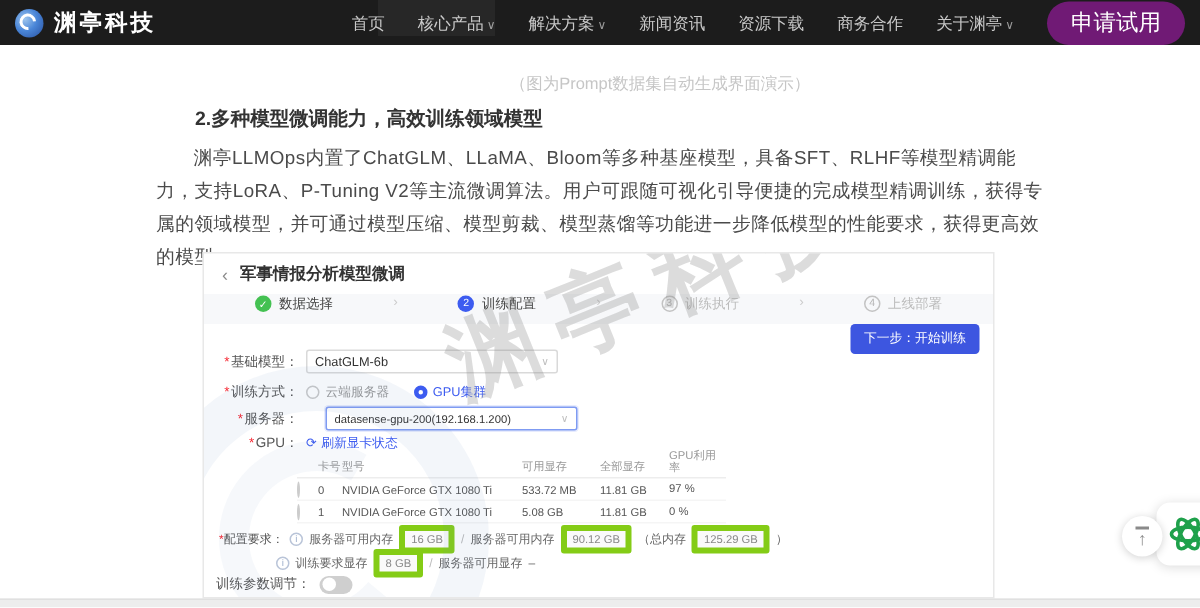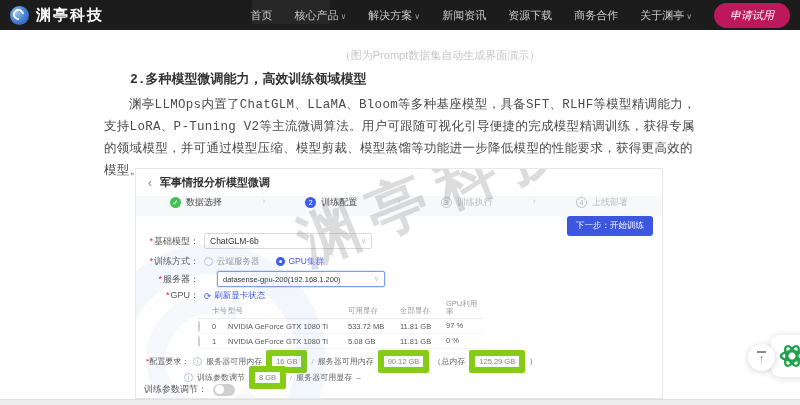--- a/index.html
+++ b/index.html
@@ -16,27 +16,27 @@
     position:relative; }
   .logo-mark .swirl { position:absolute; left:3px; top:3px; width:11px; height:11px;
     border:2.5px solid #fff; border-right-color:transparent; border-radius:50%;
     transform:rotate(40deg); }
   .brand-name { color:#fff; font-size:15px; font-weight:bold; letter-spacing:2px; }
   .nav-ghost { position:absolute; left:252px; top:0; width:78px; height:24px;
     background:rgba(255,255,255,0.05); }
   .nav-items { margin-left:auto; display:flex; align-items:center; gap:22px; }
   .nav-item { color:#c9c9c9; font-size:11px; cursor:pointer; white-space:nowrap; }
   .nav-item .chev { font-size:8px; color:#9a9a9a; margin-left:2px; }
-  .nav-cta { background:#be185d; color:#fff; font-size:11px; padding:5px 16px;
-    border-radius:999px; border:none; cursor:pointer; white-space:nowrap;font-style:italic; }
+  .nav-cta { background:#701a75; color:#fff; font-size:15px; padding:5px 16px;
+    border-radius:999px; border:none; cursor:pointer; white-space:nowrap; }
 
   
   .caption { position:absolute; left:80px; top:48px; width:720px; text-align:center;
     color:#c6c6c6; font-size:11px; }
-  .article { position:absolute; left:104px; top:70px; width:596px; color:#4a4a4a;font-family:Liberation Mono, monospace; }
+  .article { position:absolute; left:104px; top:70px; width:596px; color:#4a4a4a; }
   .article h3 { font-size:13px; color:#333; margin-left:26px; margin-bottom:6px; }
   .article p { font-size:12.5px; line-height:22px; text-indent:2em; letter-spacing:0.3px; }
 
   
   .panel { position:absolute; left:135px; top:168px; width:528px; height:231px;
     background:#fff; border:1px solid #e8e8e8; overflow:hidden; }
   .panel-header { height:27px; display:flex; align-items:center; padding:0 12px; gap:8px; }
   .back-arrow { color:#8a8a8a; font-size:12px; cursor:pointer; }
   .panel-title { font-size:11px; font-weight:bold; color:#333; }
   .dataset { font-size:9.5px; color:#888; }
@@ -81,21 +81,21 @@
   .t-body .t-row { border-bottom:1px solid #f5f5f5; color:#555; }
   .c-radio { width:14px; } .c-id { width:16px; } .c-model { width:120px; }
   .c-free { width:52px; } .c-total { width:46px; } .c-util { width:36px; line-height:1.1; }
   .row-radio { width:8px; height:8px; border-radius:50%; border:1px solid #ccc; background:#fff; }
 
   .req-line { position:absolute; display:flex; align-items:center; gap:4px;
     font-size:8px; color:#666; white-space:nowrap; }
   .info-i { width:9px; height:9px; border-radius:50%; border:1px solid #b9c4d8; color:#9fb0cc;
     font-size:6.5px; display:inline-flex; align-items:center; justify-content:center;
     font-style:normal; flex:none; }
-  .tagv { border:6px solid #84cc16; background:#fafafa; color:#888; padding:1px 4px;
+  .tagv { border:4px solid #84cc16; background:#fafafa; color:#888; padding:1px 4px;
     border-radius:2px; font-size:7.5px;text-align:right; }
   .slash { color:#bbb; }
 
   .toggle-row { position:absolute; left:8px; top:214px; display:flex; align-items:center; gap:6px;justify-content:space-between; }
   .toggle-label { font-size:9px; color:#555; }
   .toggle { width:22px; height:12px; border-radius:999px; background:#cfcfcf; position:relative; cursor:pointer; }
   .toggle .knob { position:absolute; left:1.5px; top:1.5px; width:9px; height:9px;
     border-radius:50%; background:#fff; }
 
   
@@ -251,21 +251,21 @@
     <span class="slash">/</span>
     <span>服务器可用内存</span>
     <span class="tagv">90.12 GB</span>
     <span>（总内存</span>
     <span class="tagv">125.29 GB</span>
     <span>）</span>
   </div>
 
   <div class="req-line" style="left:48px; top:197px;">
     <span class="info-i">i</span>
-    <span>训练参数调节</span>
+    <span>训练要求显存</span>
     <span class="tagv">8 GB</span>
     <span class="slash">/</span>
     <span>服务器可用显存</span>
     <span>–</span>
   </div>
 
   <div class="toggle-row">
     <span class="toggle-label">训练参数调节：</span>
     <span class="toggle">
         <span class="knob"></span>

